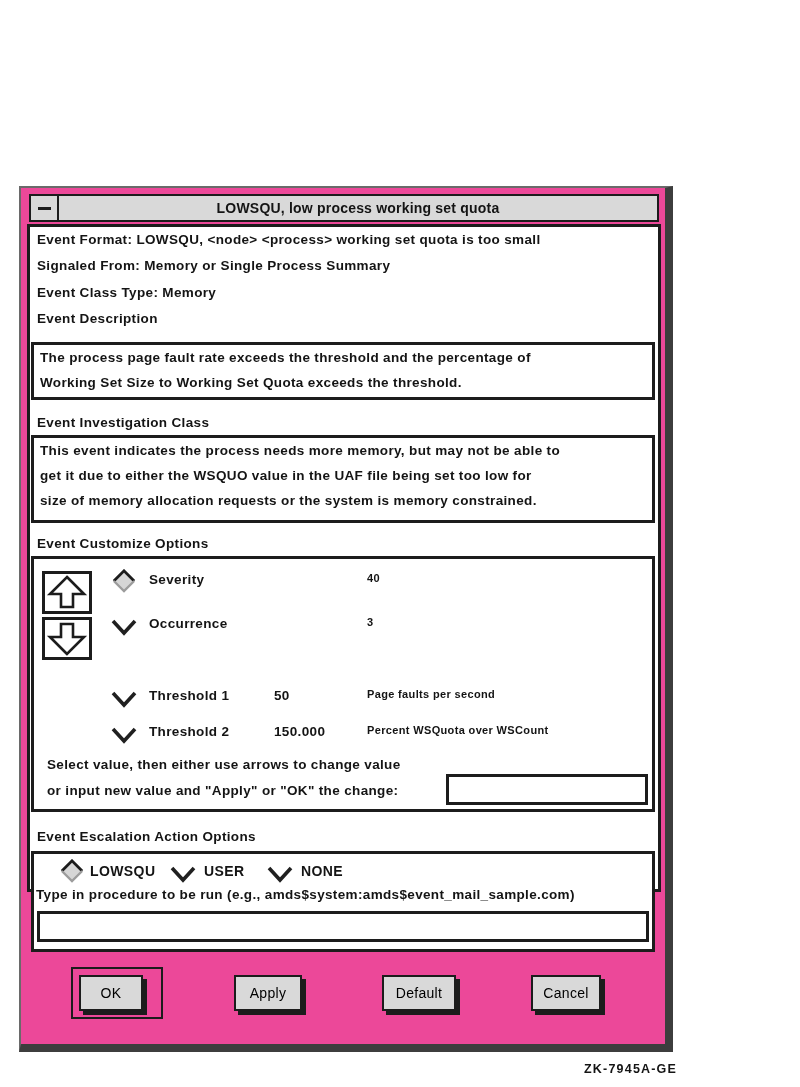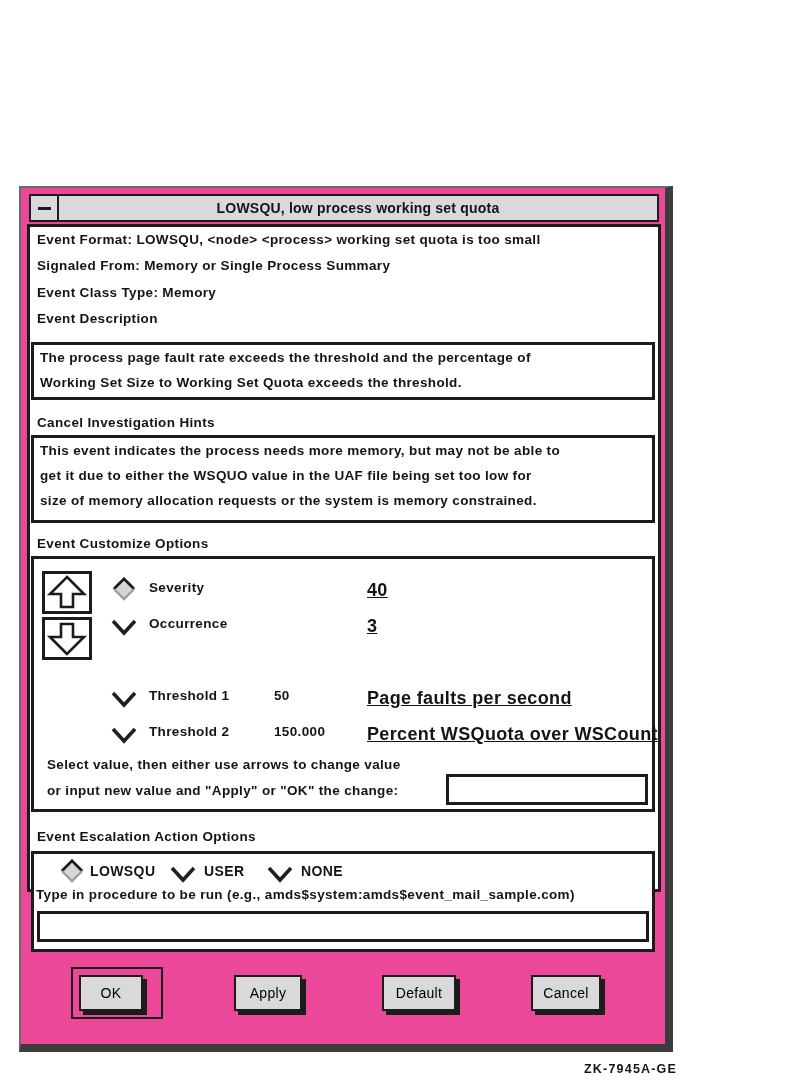--- a/index.html
+++ b/index.html
@@ -32,21 +32,21 @@
   .cust-box{left:1px;top:329px;width:624px;height:256px;}
   .esc-box{left:1px;top:624px;width:624px;height:101px;}
   .arrow-btn{
     position:absolute;left:8px;width:50px;height:43px;box-sizing:border-box;
     border:3px solid #1c1c1c;background:#fff;display:flex;align-items:center;justify-content:center;padding:0;
   }
   .crow{position:absolute;left:76px;height:26px;width:540px;}
   .crow .sel{position:absolute;left:0;top:0;width:28px;height:26px;}
   .crow .lbl{position:absolute;left:39px;top:3px;font-size:13.5px;letter-spacing:.35px;white-space:nowrap;}
   .crow .c2{position:absolute;left:164px;top:3px;font-size:13.5px;letter-spacing:.35px;white-space:nowrap;}
-  .crow .c3{position:absolute;left:257px;top:3px;font-size:18px;letter-spacing:.35px;white-space:nowrap;text-decoration:underline;}
+  .crow .c3{position:absolute;left:257px;top:3px;font-size:11px;letter-spacing:.35px;white-space:nowrap;}
   .field{
     position:absolute;box-sizing:border-box;border:3px solid #1c1c1c;background:#fff;
     font:inherit;font-size:13.5px;padding:0 5px;outline:none;
   }
   .btn{
     position:absolute;box-sizing:border-box;background:#d9d9d9;border:2px solid #1c1c1c;
     box-shadow:4px 4px 0 0 #1c1c1c;font-size:14px;letter-spacing:.3px;
     display:flex;align-items:center;justify-content:center;cursor:default;white-space:nowrap;
   }
   .btn-ring{position:absolute;box-sizing:border-box;border:2px solid #1c1c1c;background:transparent;}
@@ -71,21 +71,21 @@
     <div class="tline" style="left:7px;top:5px">Event Format: LOWSQU, &lt;node&gt; &lt;process&gt; working set quota is too small</div>
     <div class="tline" style="left:7px;top:31px">Signaled From: Memory or Single Process Summary</div>
     <div class="tline" style="left:7px;top:58px">Event Class Type: Memory</div>
     <div class="tline" style="left:7px;top:84px">Event Description</div>
 
     <div class="box desc-box">
       <div class="tline" style="left:6px;top:30px">Working Set Size to Working Set Quota exceeds the threshold.</div>
       <div class="tline" style="left:6px;top:5px">The process page fault rate exceeds the threshold and the percentage of</div>
     </div>
 
-    <div class="tline" style="left:7px;top:188px">Cancel Investigation Hints</div>
+    <div class="tline" style="left:7px;top:188px">Event Investigation Class</div>
 
     <div class="box hints-box">
       <div class="tline" style="left:6px;top:5px">This event indicates the process needs more memory, but may not be able to</div>
       <div class="tline" style="left:6px;top:55px">size of memory allocation requests or the system is memory constrained.</div>
       <div class="tline" style="left:6px;top:30px">get it due to either the WSQUO value in the UAF file being set too low for</div>
     </div>
 
     <div class="tline" style="left:7px;top:309px">Event Customize Options</div>
 
     <div class="box cust-box">
@@ -94,21 +94,21 @@
         <svg width="42" height="35" viewBox="0 0 42 35">
           <path d="M21 2 L38 19 L27 19 L27 32 L15 32 L15 19 L4 19 Z" fill="#ffffff" stroke="#1c1c1c" stroke-width="2.6" stroke-linejoin="miter"></path>
         </svg>
       </button>
       <button class="arrow-btn" style="top:58px">
         <svg width="42" height="35" viewBox="0 0 42 35">
           <path d="M21 33 L4 16 L15 16 L15 3 L27 3 L27 16 L38 16 Z" fill="#ffffff" stroke="#1c1c1c" stroke-width="2.6" stroke-linejoin="miter"></path>
         </svg>
       </button>
 
-      <div class="crow" style="top:18px">
+      <div class="crow" style="top:10px">
         <span class="sel">
           <svg width="24" height="24" viewBox="0 0 26 26" style="position:absolute;left:2px;top:0">
             <polygon points="13,2 24,13 13,24 2,13" fill="#d6d6d6"></polygon>
             <path d="M2 13 L13 2 L24 13" fill="none" stroke="#1c1c1c" stroke-width="3"></path>
             <path d="M24 13 L13 24 L2 13" fill="none" stroke="#9c9c9c" stroke-width="2.5"></path>
           </svg>
         </span>
         <span class="lbl">Severity</span>
         <span class="c2"></span>
         <span class="c3">40</span>

